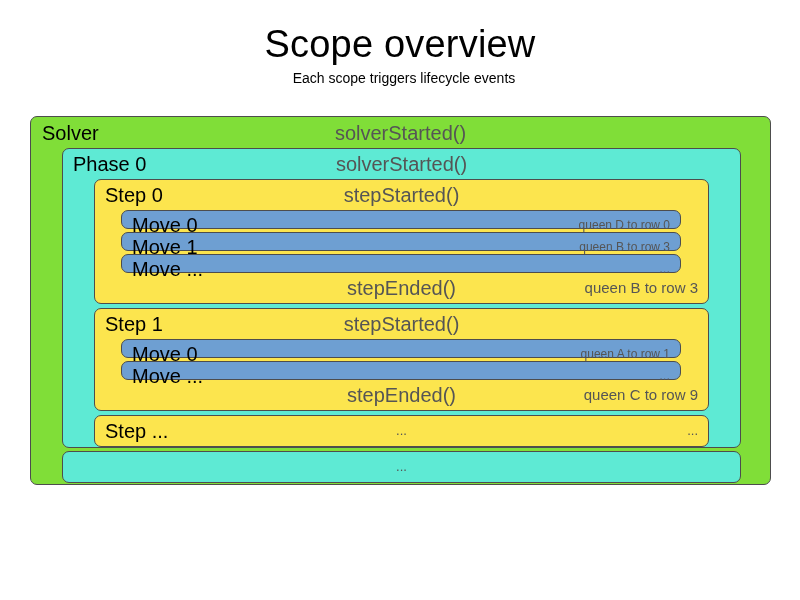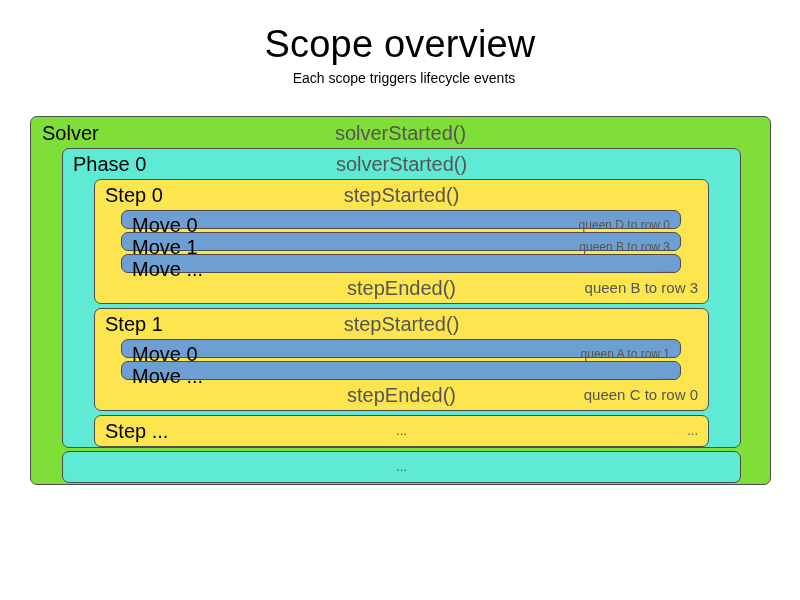--- a/index.html
+++ b/index.html
@@ -201,21 +201,21 @@
 
       <div class="scope move">
         <div class="band">
           <span class="label">Move ...</span>
           <span class="value dots">...</span>
         </div>
       </div>
 
       <div class="band">
         <span class="event evt-center">stepEnded()</span>
-        <span class="value">queen C to row 0</span>
+        <span class="value">queen C to row 9</span>
       </div>
     </div>
 
     <div class="spacer-3"></div>
 
     <div class="scope step">
       <div class="band">
         <span class="label">Step ...</span>
         <span class="event evt-center dots">...</span>
         <span class="value dots">...</span>

